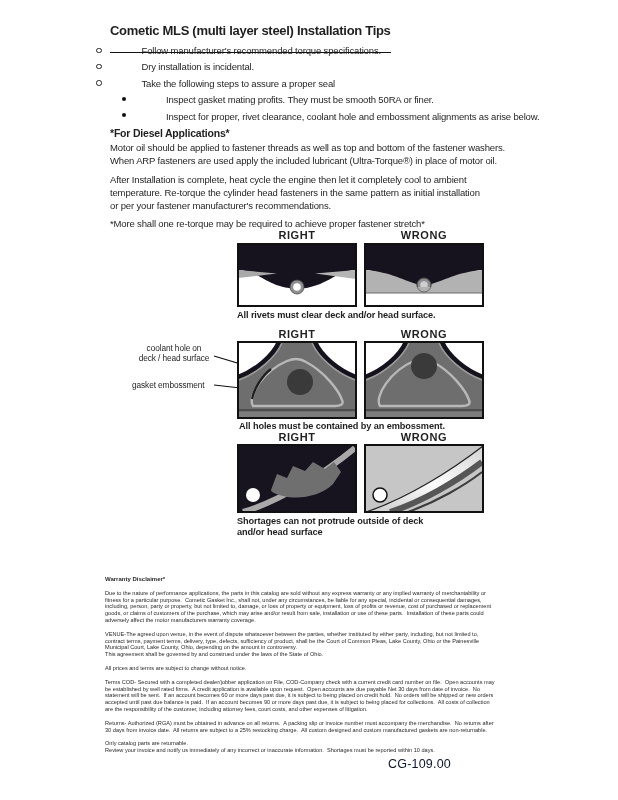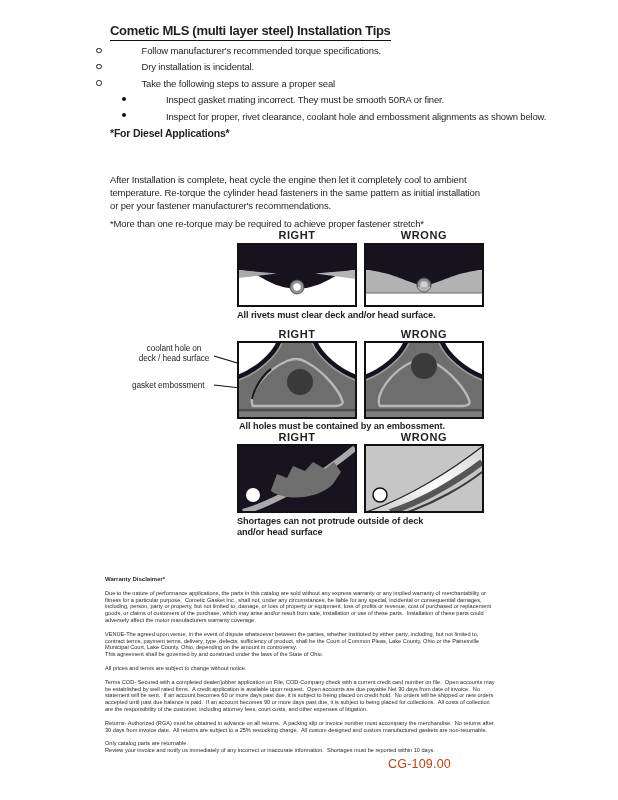--- a/index.html
+++ b/index.html
@@ -3,38 +3,38 @@
 <meta charset="utf-8">
 <style>
   html,body{margin:0;padding:0;background:#ffffff;}
   .page{
     position:relative;width:618px;height:800px;background:#fff;overflow:hidden;
     font-family:"Liberation Sans","DejaVu Sans",sans-serif;color:#1f1f1f;
   }
   .abs{position:absolute;}
   .title{
     left:110px;top:23px;font-size:13px;font-weight:bold;letter-spacing:-0.3px;
-    border-bottom:1.5px solid #111;padding-bottom:2px;display:inline-block;white-space:nowrap;
+    border-bottom:1.5px solid #111;padding-bottom:14px;display:inline-block;white-space:nowrap;
   }
   .bullets{left:96px;top:45px;font-size:9.5px;letter-spacing:-0.15px;}
   .brow{height:16.4px;display:flex;align-items:flex-start;white-space:nowrap;gap:35px;}
   .brow.sub{padding-left:26px;}
   .ocircle{width:3.5px;height:3.5px;border:1px solid #222;border-radius:50%;display:inline-block;margin:2.5px 5px 0 0;flex:none;}
   .fdot{width:4px;height:4px;background:#111;border-radius:50%;display:inline-block;margin:2.5px 5px 0 0;flex:none;}
   .h2{left:110px;top:127px;font-size:10.5px;font-weight:bold;letter-spacing:-0.2px;white-space:nowrap;}
   .para{left:110px;font-size:9.5px;letter-spacing:-0.15px;line-height:13.2px;white-space:pre;width:480px;}
   .dlabel{width:120px;text-align:center;font-size:11px;font-weight:bold;letter-spacing:0.6px;white-space:nowrap;}
   .caption{font-size:9.2px;font-weight:bold;letter-spacing:-0.1px;white-space:pre;line-height:11px;}
   .panel{width:120px;}
   .panel svg{display:block;width:100%;height:100%;}
   .annot{font-size:8.3px;letter-spacing:-0.1px;line-height:10.2px;}
   .legal{left:105px;top:576px;width:480px;font-size:5.6px;line-height:6.8px;letter-spacing:0;color:#2a2a2a;}
   .legal .lh{font-weight:bold;font-size:6px;margin-bottom:7px;white-space:pre;}
   .legal .lp{white-space:pre;margin-bottom:7px;}
-  .footer{left:388px;top:757px;font-size:12.5px;letter-spacing:0.2px;color:#c2410c;white-space:nowrap;}
+  .footer{left:388px;top:757px;font-size:12.5px;letter-spacing:0.2px;color:#0f172a;white-space:nowrap;}
 </style>
 </head>
 <body>
 
 <div class="page">
 
   <div class="abs title">Cometic MLS (multi layer steel) Installation Tips</div>
 
   <div class="abs bullets">
     <div class="brow">
@@ -44,33 +44,35 @@
     <div class="brow">
       <span class="ocircle"></span>
       <span>Dry installation is incidental.</span>
     </div>
     <div class="brow">
       <span class="ocircle"></span>
       <span>Take the following steps to assure a proper seal</span>
     </div>
     <div class="brow sub">
       <span class="fdot"></span>
-      <span>Inspect gasket mating incorrect.  They must be smooth 50RA or finer.</span>
+      <span>Inspect gasket mating profits.  They must be smooth 50RA or finer.</span>
     </div>
     <div class="brow sub">
       <span class="fdot"></span>
-      <span>Inspect for proper, rivet clearance, coolant hole and embossment alignments as shown below.</span>
+      <span>Inspect for proper, rivet clearance, coolant hole and embossment alignments as arise below.</span>
     </div>
   </div>
 
   <div class="abs h2">*For Diesel Applications*</div>
+  <div class="abs para" style="top:141px;">Motor oil should be applied to fastener threads as well as top and bottom of the fastener washers.
+When ARP fasteners are used apply the included lubricant (Ultra-Torque®) in place of motor oil.</div>
   <div class="abs para" style="top:173px;">After Installation is complete, heat cycle the engine then let it completely cool to ambient
 temperature. Re-torque the cylinder head fasteners in the same pattern as initial installation
 or per your fastener manufacturer's recommendations.</div>
-  <div class="abs para" style="top:217px;">*More than one re-torque may be required to achieve proper fastener stretch*</div>
+  <div class="abs para" style="top:217px;">*More shall one re-torque may be required to achieve proper fastener stretch*</div>
 
   <div class="abs dlabel" style="left:237px;top:229px;">RIGHT</div>
   <div class="abs dlabel" style="left:364px;top:229px;">WRONG</div>
 
   <div class="abs panel" style="left:237px;top:243px;height:64px;">
     <svg viewBox="0 0 120 64" aria-hidden="true">
       <rect x="1" y="1" width="118" height="62" fill="#ffffff"></rect>
       <path d="M1,1 H119 V27 C96,28 92,44 60,46 C28,44 24,28 1,27 Z" fill="#16121e"></path>
       <path d="M1,27 L40,30.5 L1,35 Z" fill="#a9a9a9"></path>
       <path d="M119,27 L78,30.5 L119,36 Z" fill="#b4b4b4"></path>

